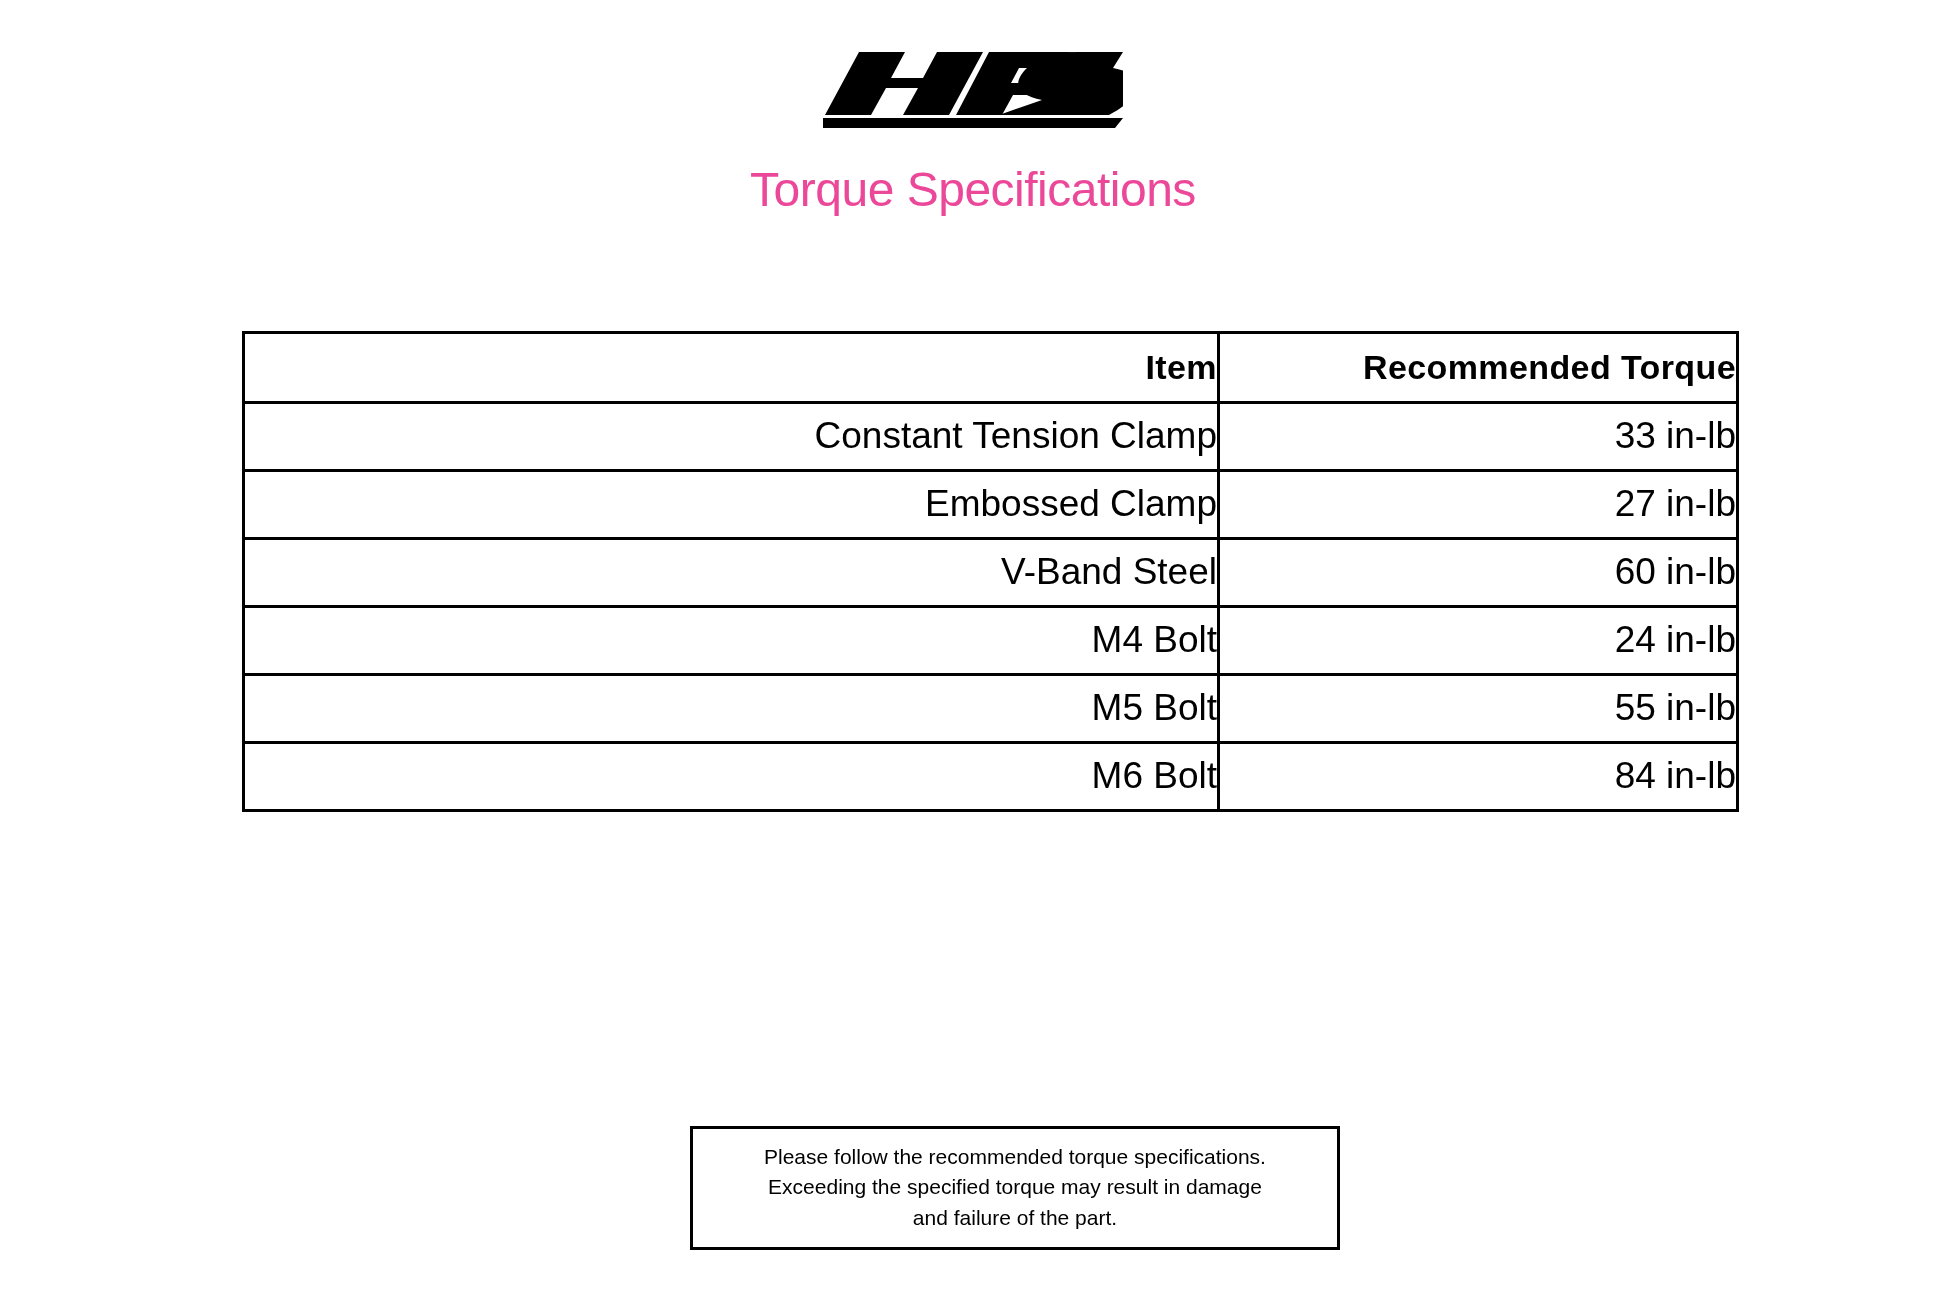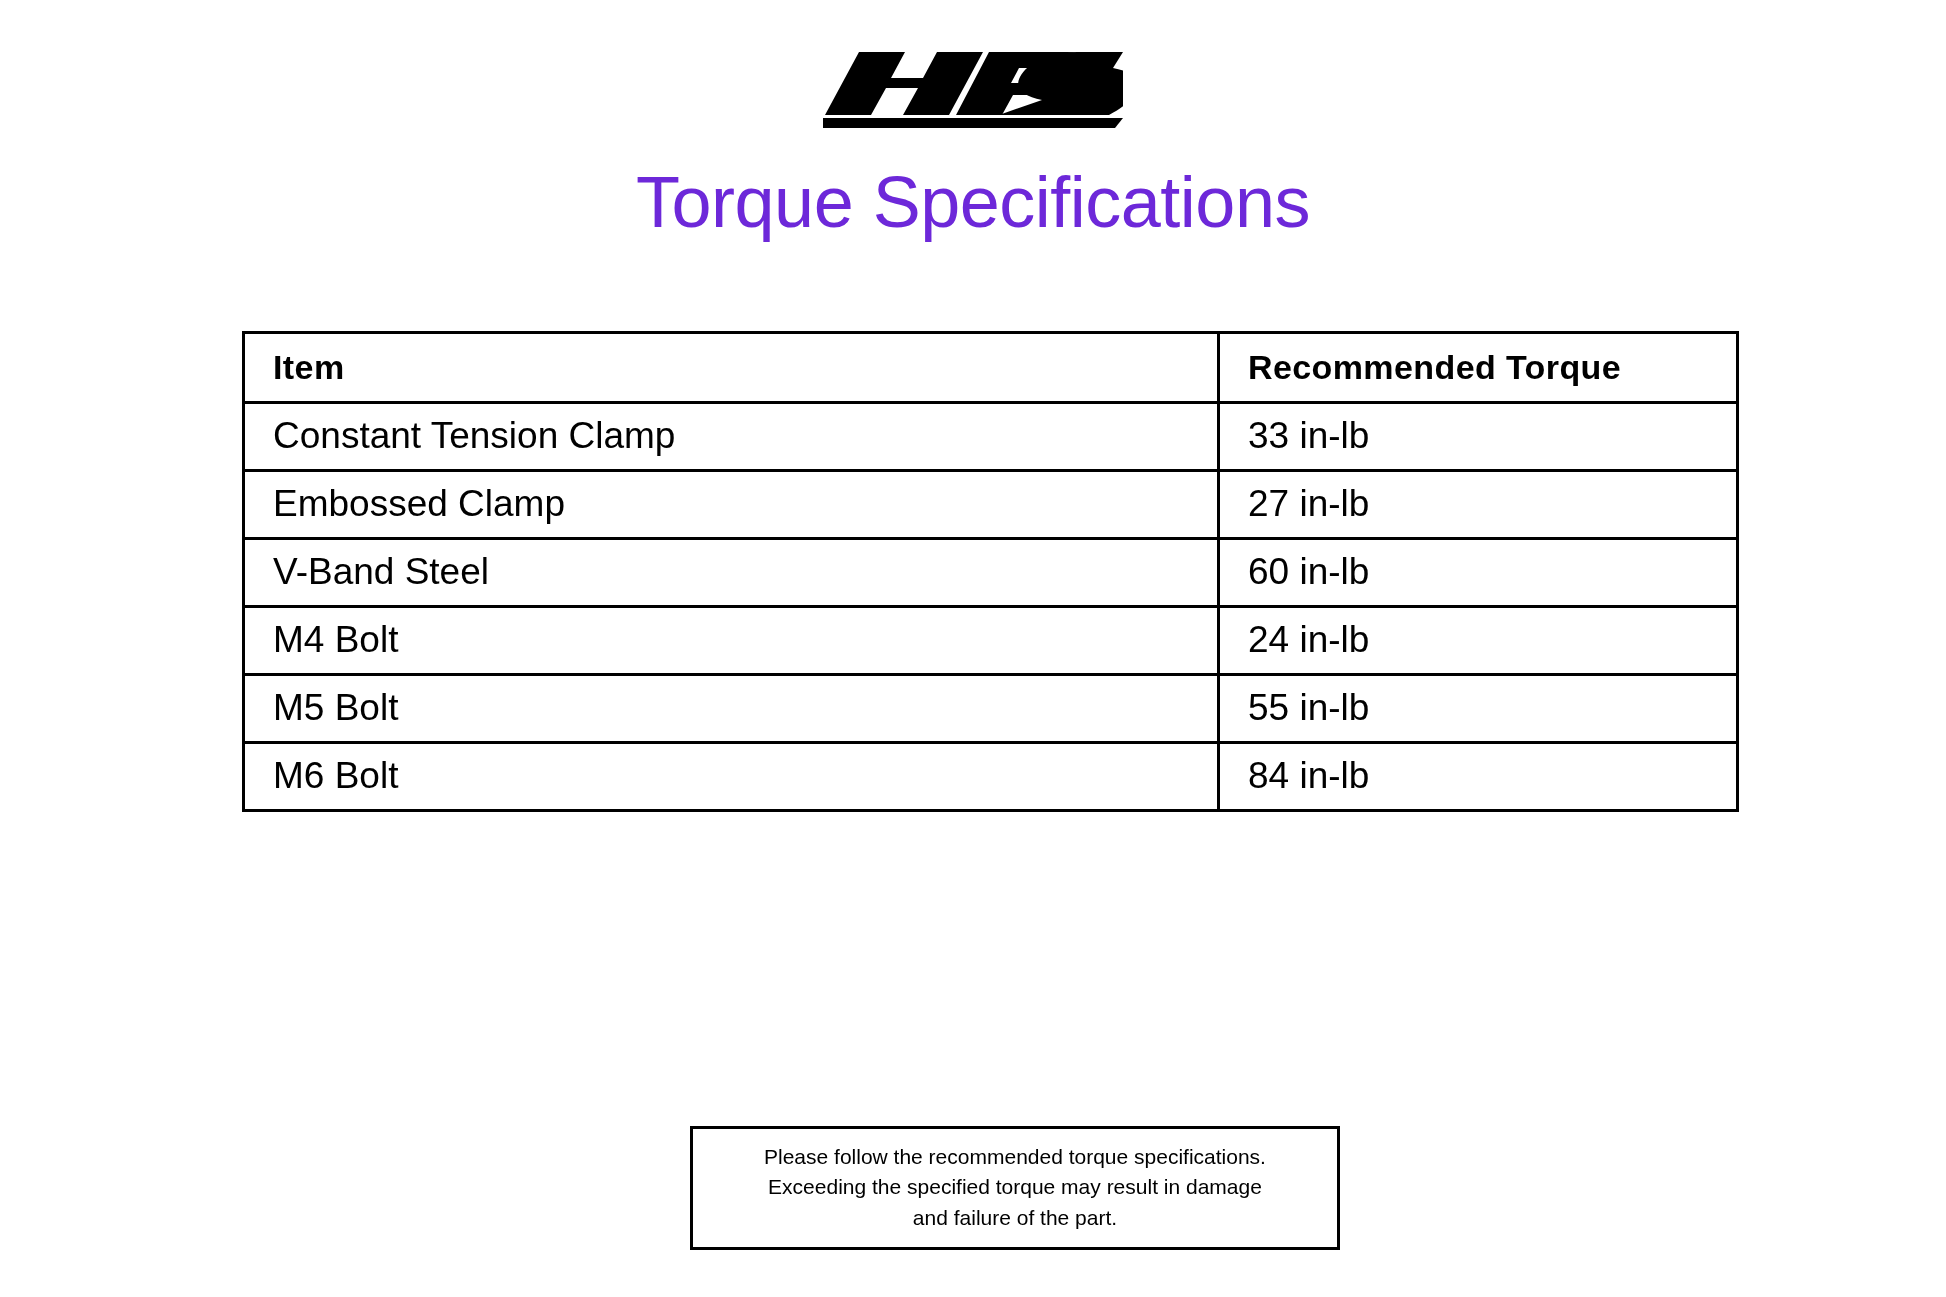--- a/index.html
+++ b/index.html
@@ -29,25 +29,25 @@
   .logo-svg { display: block; }
 
   
   .page-title {
     position: absolute;
     left: 0;
     right: 0;
     top: 166px;
     text-align: center;
     font-family: "Liberation Sans", sans-serif;
-    font-size: 72px;
+    font-size: 48px;
     font-weight: 400;
     letter-spacing: -0.5px;
     line-height: 1;
-    color: #6d28d9;
+    color: #ec4899;
     white-space: nowrap;
   }
 
   
   .spec-table-wrap {
     position: absolute;
     left: 242px;
     top: 331px;
     width: 1494px;
   }
@@ -55,21 +55,21 @@
     border-collapse: collapse;
     width: 100%;
     table-layout: fixed;
   }
   table.spec-table col.col-item { width: 975px; }
   table.spec-table col.col-torque { width: 519px; }
 
   table.spec-table th,
   table.spec-table td {
     border: 3px solid #000000;
-    text-align: left;
+    text-align: right;
     vertical-align: middle;
     padding: 0 0 0 28px;
     height: 65px;
     font-size: 35px;
     font-weight: 400;
     color: #000000;
     line-height: 1.1;
     white-space: nowrap;
   }
   table.spec-table th {

